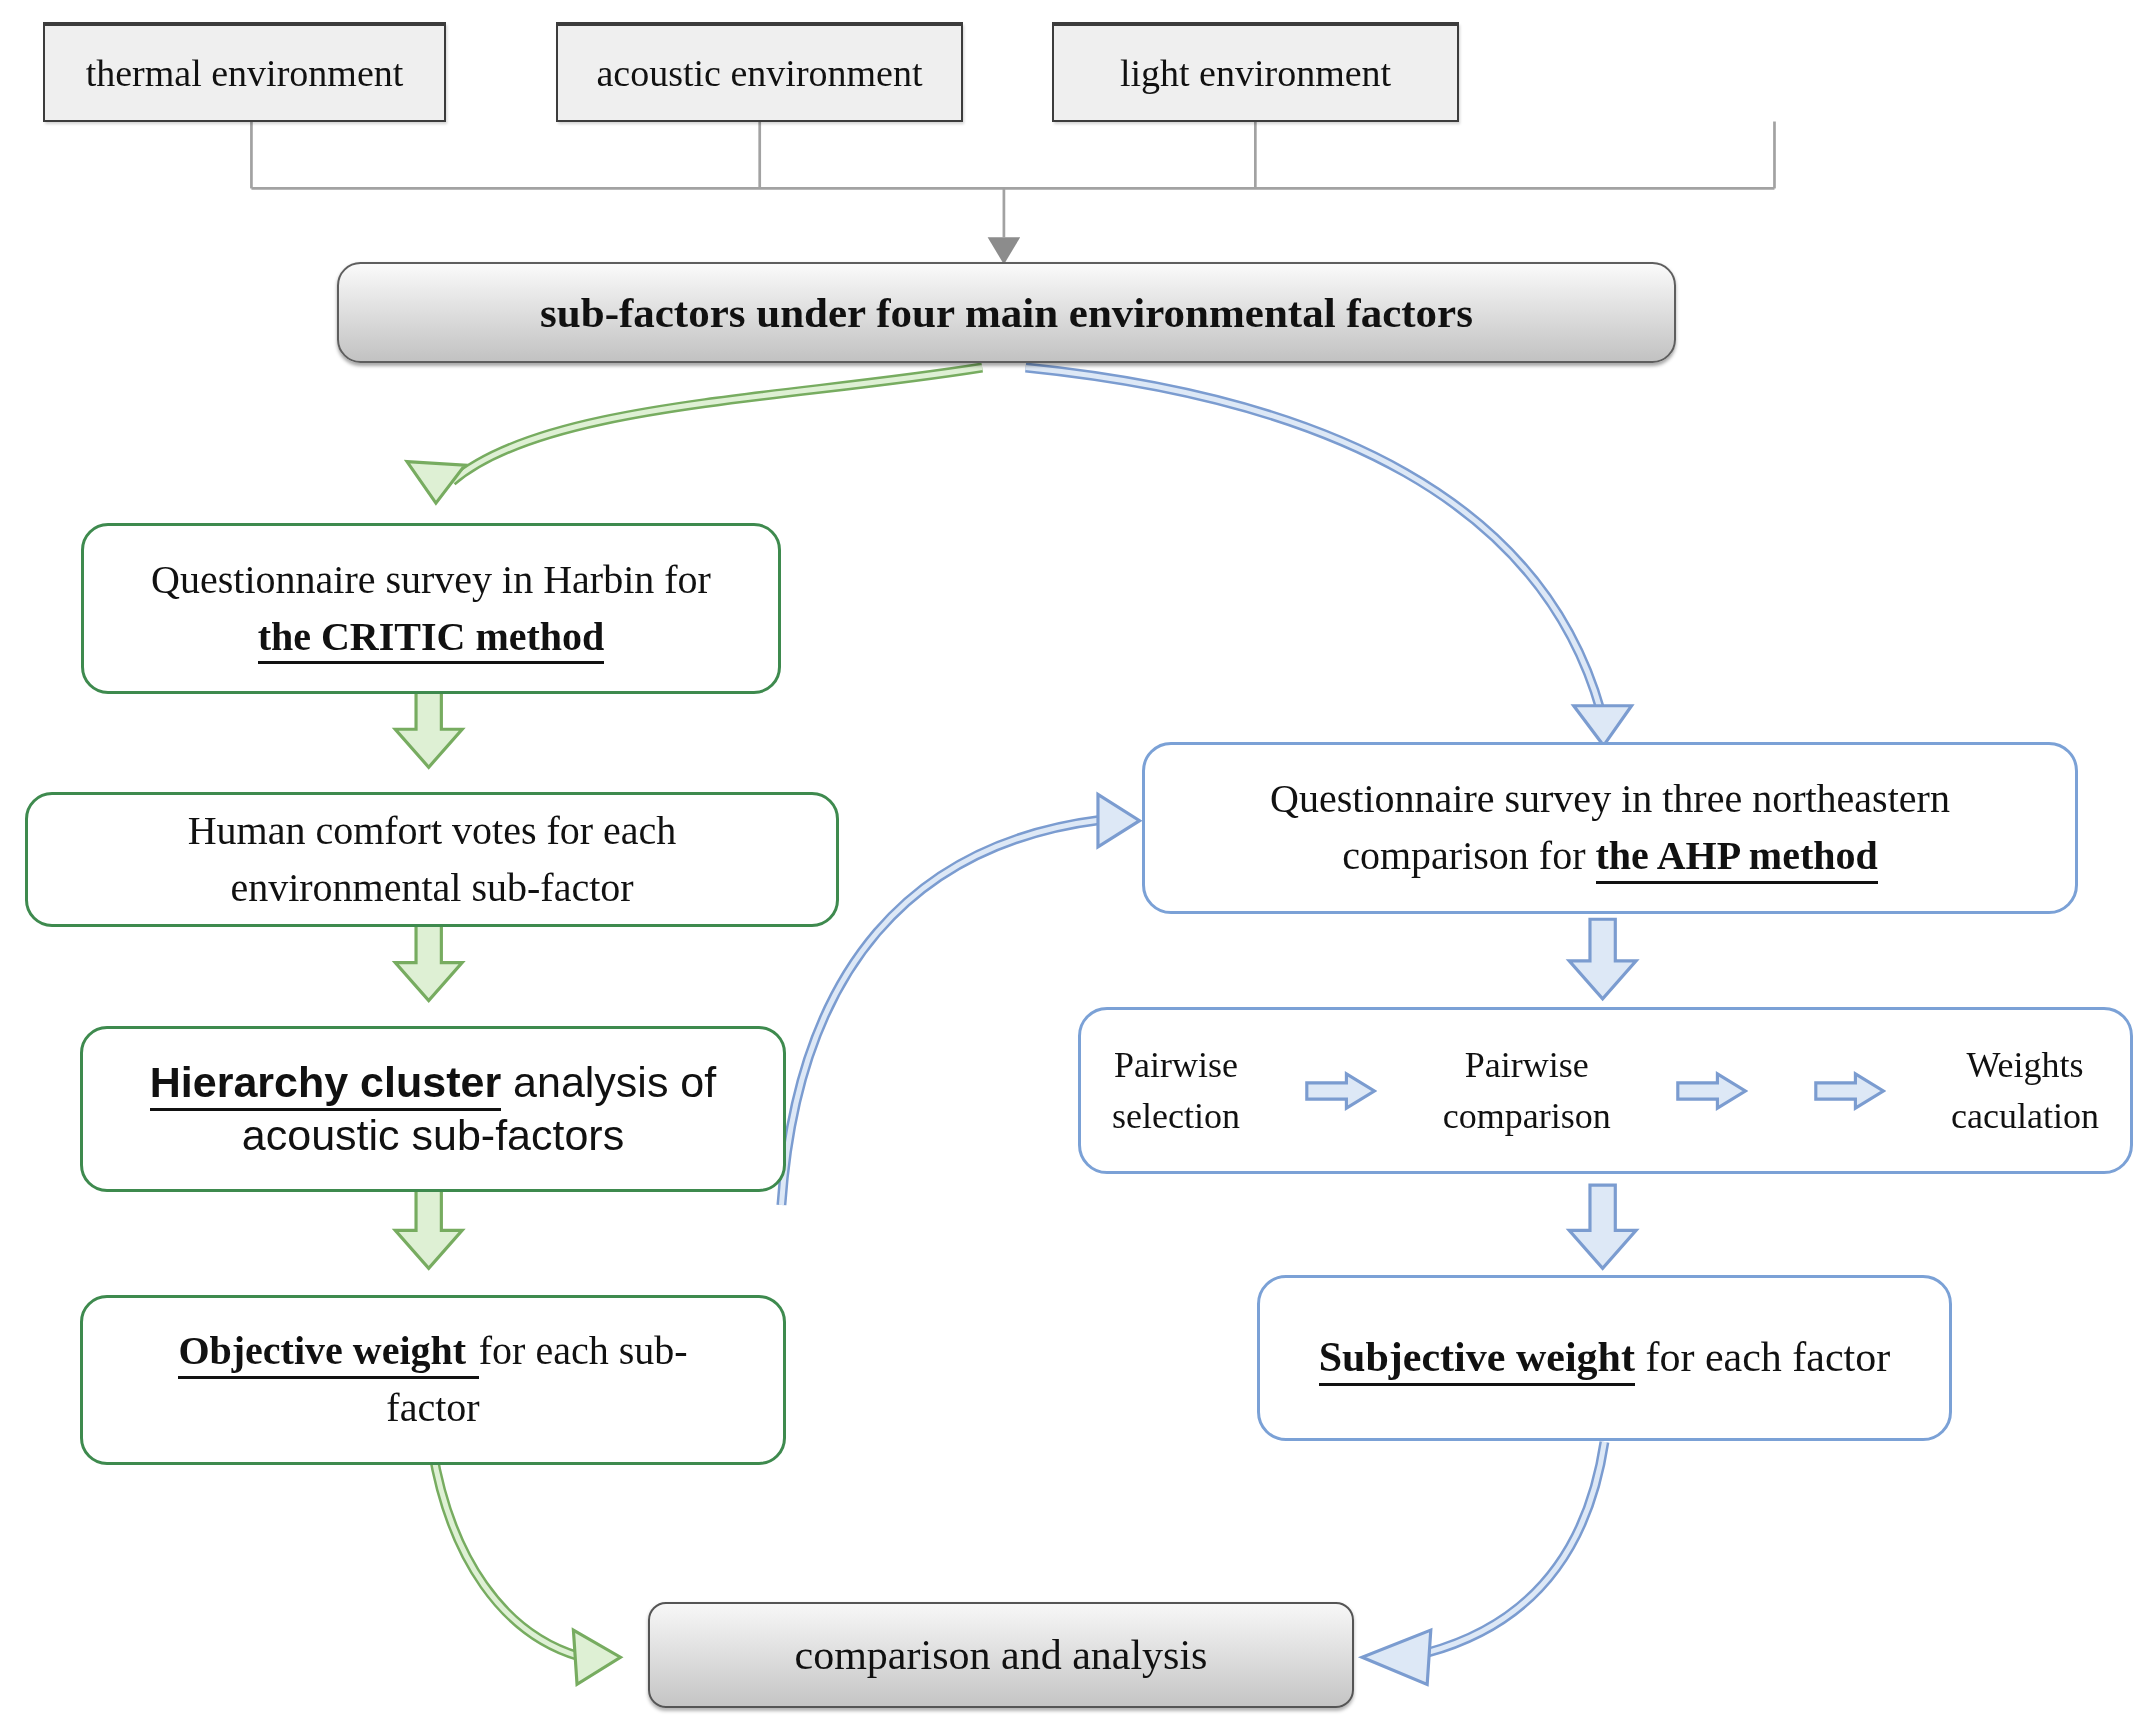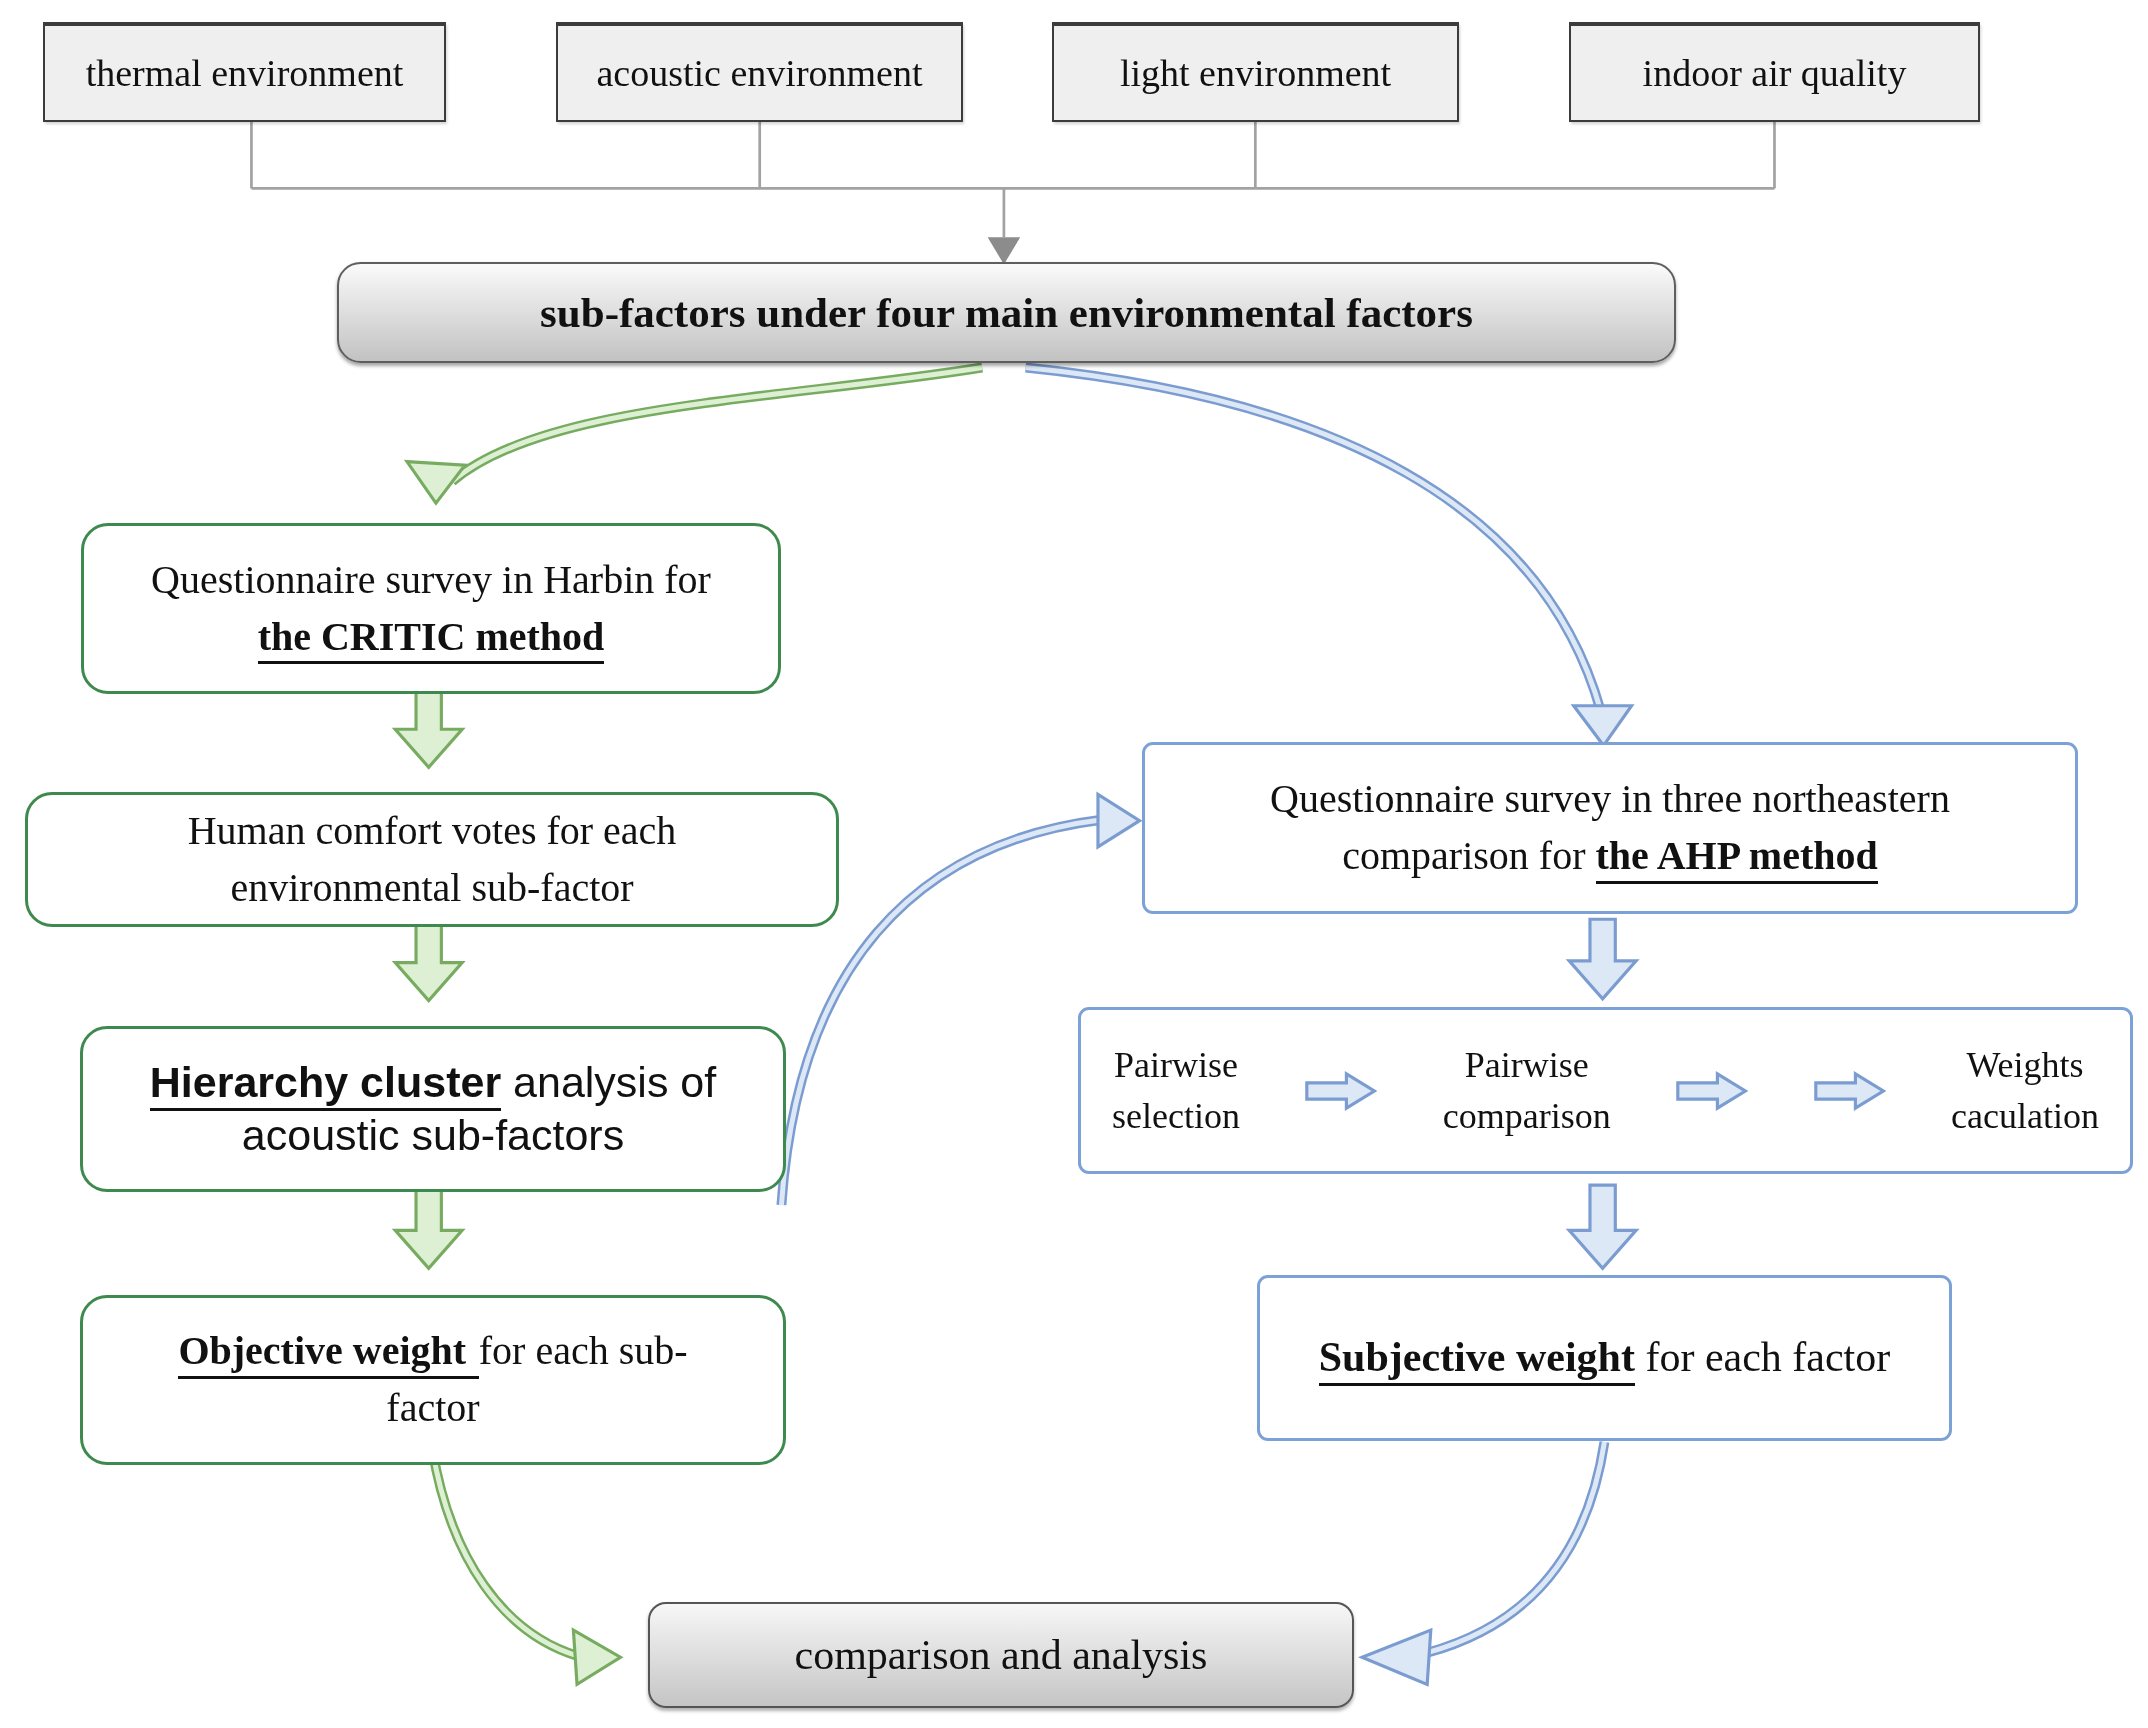--- a/index.html
+++ b/index.html
@@ -11,21 +11,21 @@
          align-items:center; text-align:center; box-sizing:border-box; background:#fff; }
 
   .factor-box { background:#efefef; border:2.7px solid #3c3c3c; border-top-width:4.5px;
                 font-size:38px; box-shadow:1.8px 2.7px 2.7px rgba(0,0,0,.18); }
 
   .hub-box { background:linear-gradient(#fafafa,#c2c2c2); border:2.7px solid #5e5e5e;
              border-radius:23.5px; font-size:43px; box-shadow:0 2.7px 3.6px rgba(0,0,0,.35);font-weight:bold; }
 
   .green-box { border:3.6px solid var(--green-border); border-radius:27px;
                font-size:40px; line-height:1.42;margin-top:18px; }
-  .blue-box  { border:3.6px solid var(--blue-border); border-radius:11px;
+  .blue-box  { border:3.6px solid var(--blue-border); border-radius:29px;
                font-size:40px; line-height:1.42; }
 
   .sans-box { font-family:"Liberation Sans", sans-serif; font-size:43px; line-height:1.24; }
 
   .emph { font-weight:bold; border-bottom:3.6px solid #111; padding-bottom:2.7px; }
   .emph-pad { padding-right:12.7px; }
 
   .result-box { background:linear-gradient(#f7f7f7,#c5c5c5); border:2.7px solid #555;
                 border-radius:18px; font-size:42px; box-shadow:0 2.7px 3.6px rgba(0,0,0,.3); }
 
@@ -89,23 +89,20 @@
 
   <div class="box factor-box" style="left:43px; top:22px; width:403px; height:100px;">
     <span>thermal environment</span>
   </div>
   <div class="box factor-box" style="left:556px; top:22px; width:407px; height:100px;">
     <span>acoustic environment</span>
   </div>
   <div class="box factor-box" style="left:1052px; top:22px; width:407px; height:100px;">
     <span>light environment</span>
   </div>
-  <div class="box factor-box" style="left:1569px; top:22px; width:411px; height:100px;">
-    <span>indoor air quality</span>
-  </div>
 
   <div class="box hub-box" style="left:337px; top:262px; width:1339px; height:101px;">
     <span>sub-factors under four main environmental factors</span>
   </div>
 
   <div class="box green-box" style="left:81px; top:505px; width:700px; height:171px;">
     <div>Questionnaire survey in Harbin for</div>
     <div><span class="emph">the CRITIC method</span></div>
   </div>
 

